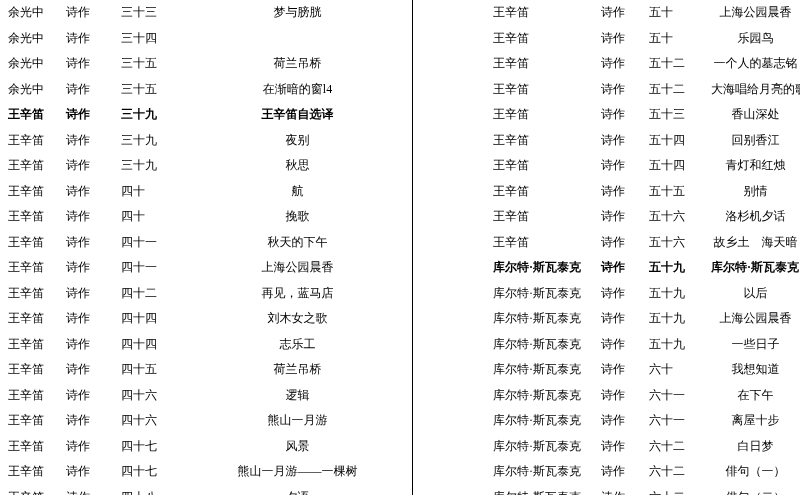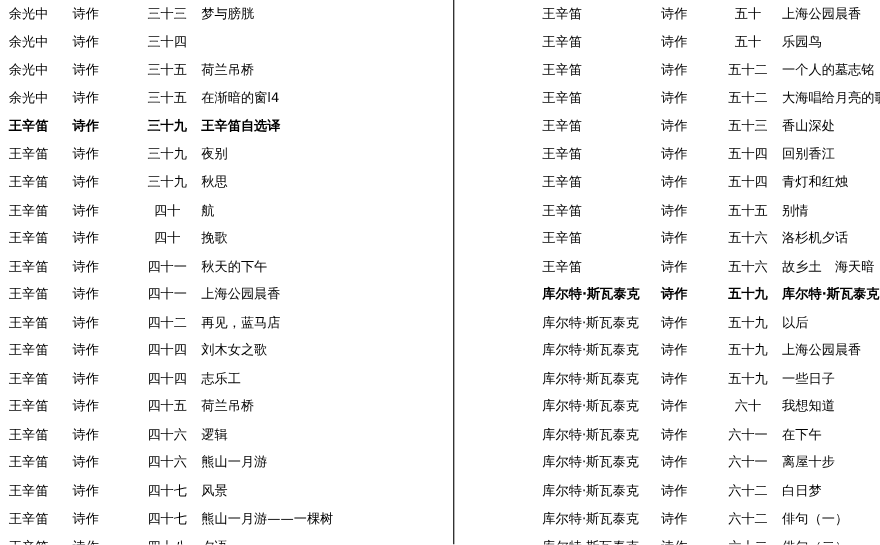--- a/index.html
+++ b/index.html
@@ -12,20 +12,21 @@
     height: 495px;
     font-family: "DejaVu Sans", "Liberation Sans", sans-serif;
     color: #000000;
     overflow: hidden;
   }
   #page {
     position: relative;
     width: 743px;
     height: 495px;
     box-sizing: border-box;
+    font-family: Liberation Serif, serif;
   }
   .divider {
     position: absolute;
     top: 0;
     left: 412px;
     width: 1px;
     height: 495px;
     background: #000000;
   }
   .column {
@@ -60,24 +61,24 @@
     flex: 0 0 58px;
     overflow: visible;
   }
   .c-type {
     width: 55px;
     flex: 0 0 55px;
   }
   .c-page {
     width: 62px;
     flex: 0 0 62px;
-    text-align: center;
   }
   .c-title {
     flex: 1 1 auto;
+    text-align: center;
   }
   
   .column.right .c-author {
     width: 108px;
     flex: 0 0 108px;
   }
   .column.right .c-type {
     width: 48px;
     flex: 0 0 48px;
   }

